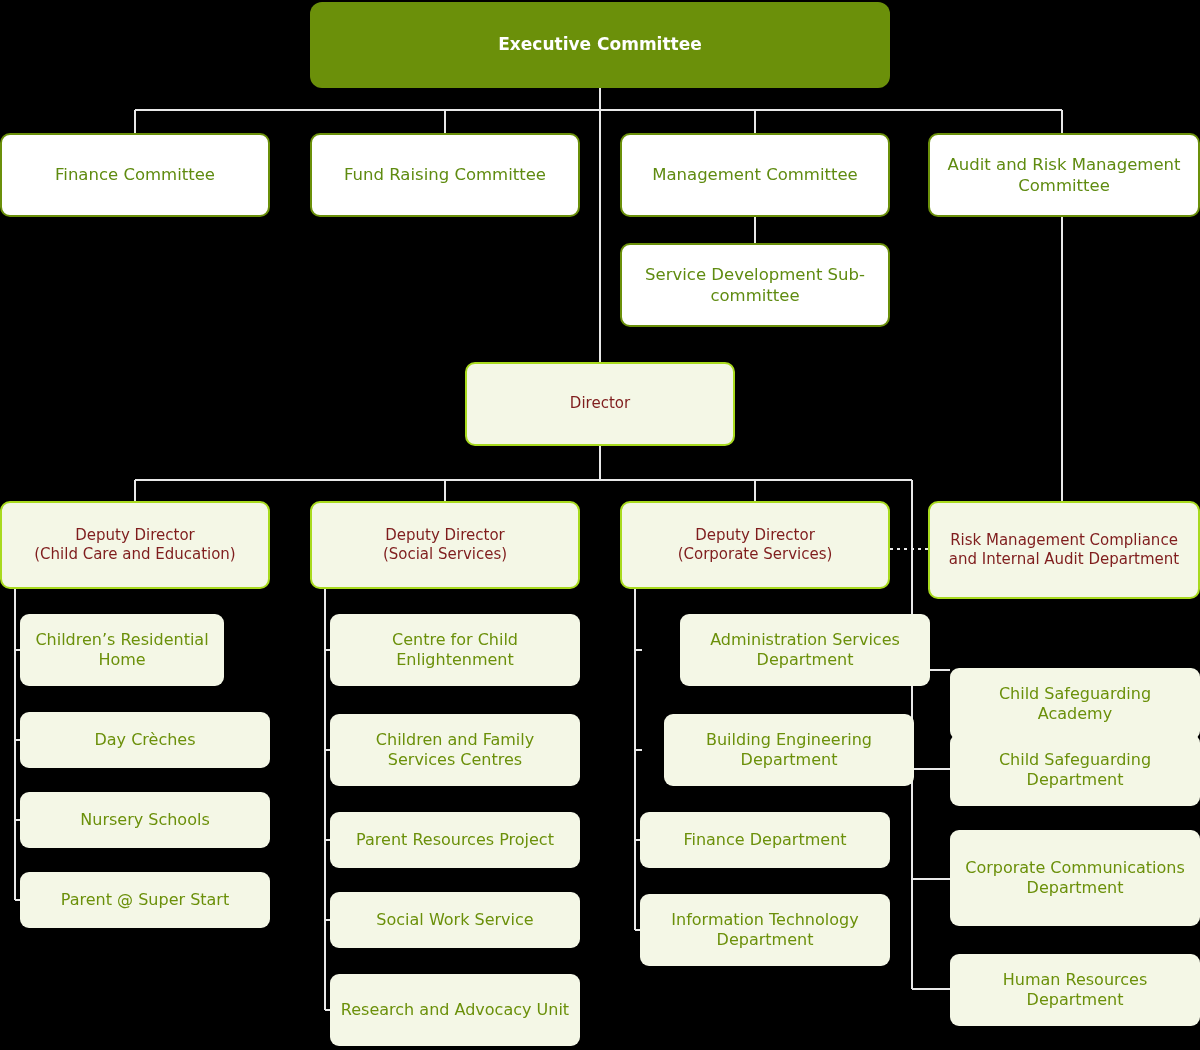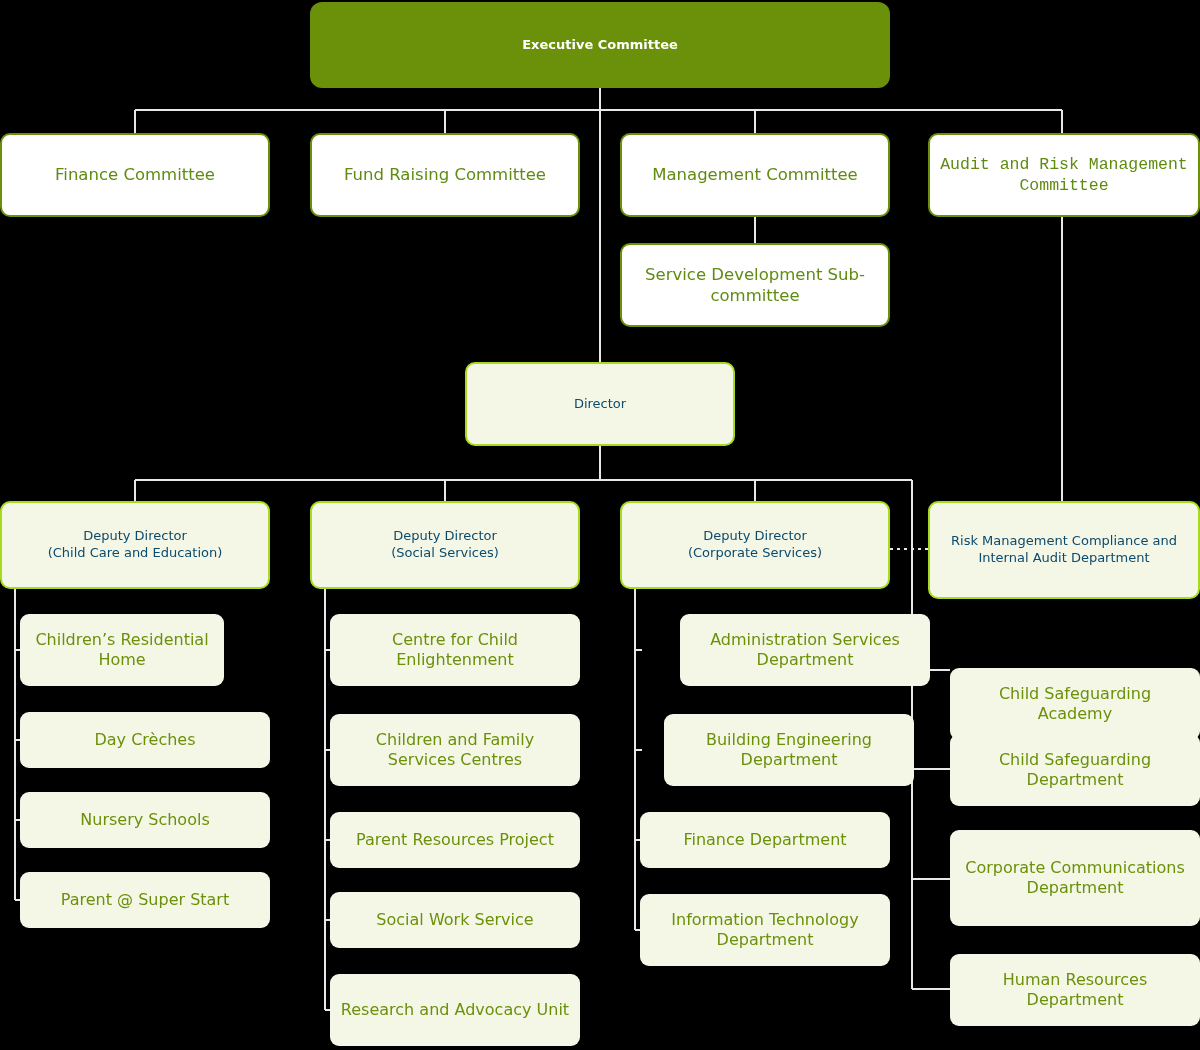--- a/index.html
+++ b/index.html
@@ -25,39 +25,39 @@
     line-height:1.28;
     padding:4px 10px;
     z-index:5;
   }
 
   
   .node.root{
     background:#6b900a;
     color:#ffffff;
     border:none;
-    font-size:13px;
+    font-size:17px;
     font-weight:bold;
     border-radius:12px;
   }
 
   
   .node.committee{
     background:#ffffff;
     border:2.5px solid #6b900a;
     color:#5f8b10;
     font-size:16.5px;
   }
 
   
   .node.exec{
     background:#f4f7e6;
     border:2.5px solid #a8da1e;
-    color:#0c4a6e;
-    font-size:13px;
+    color:#7f1d1d;
+    font-size:15px;
   }
 
   
   .node.leaf{
     background:#f4f7e6;
     border:none;
     color:#6b900a;
     font-size:16px;
     border-radius:9px;
   }
@@ -122,21 +122,21 @@
   </svg>
 
   <div class="node root" style="left:310px;top:2px;width:580px;height:86px;">Executive Committee</div>
 
   <div class="node committee" style="left:0px;top:133px;width:270px;height:84px;">Finance Committee</div>
 
   <div class="node committee" style="left:310px;top:133px;width:270px;height:84px;">Fund Raising Committee</div>
 
   <div class="node committee" style="left:620px;top:133px;width:270px;height:84px;">Management Committee</div>
 
-  <div class="node committee" style="left:928px;top:133px;width:272px;height:84px;font-family:Liberation Mono, monospace;">Audit and Risk Management Committee</div>
+  <div class="node committee" style="left:928px;top:133px;width:272px;height:84px;">Audit and Risk Management Committee</div>
 
   <div class="node committee" style="left:620px;top:243px;width:270px;height:84px;">Service Development Sub-committee</div>
 
   <div class="node exec" style="left:465px;top:362px;width:270px;height:84px;">Director</div>
 
   <div class="node exec" style="left:0px;top:501px;width:270px;height:88px;white-space:pre-line;">Deputy Director
 (Child Care and Education)</div>
 
   <div class="node exec" style="left:310px;top:501px;width:270px;height:88px;white-space:pre-line;">Deputy Director
 (Social Services)</div>

